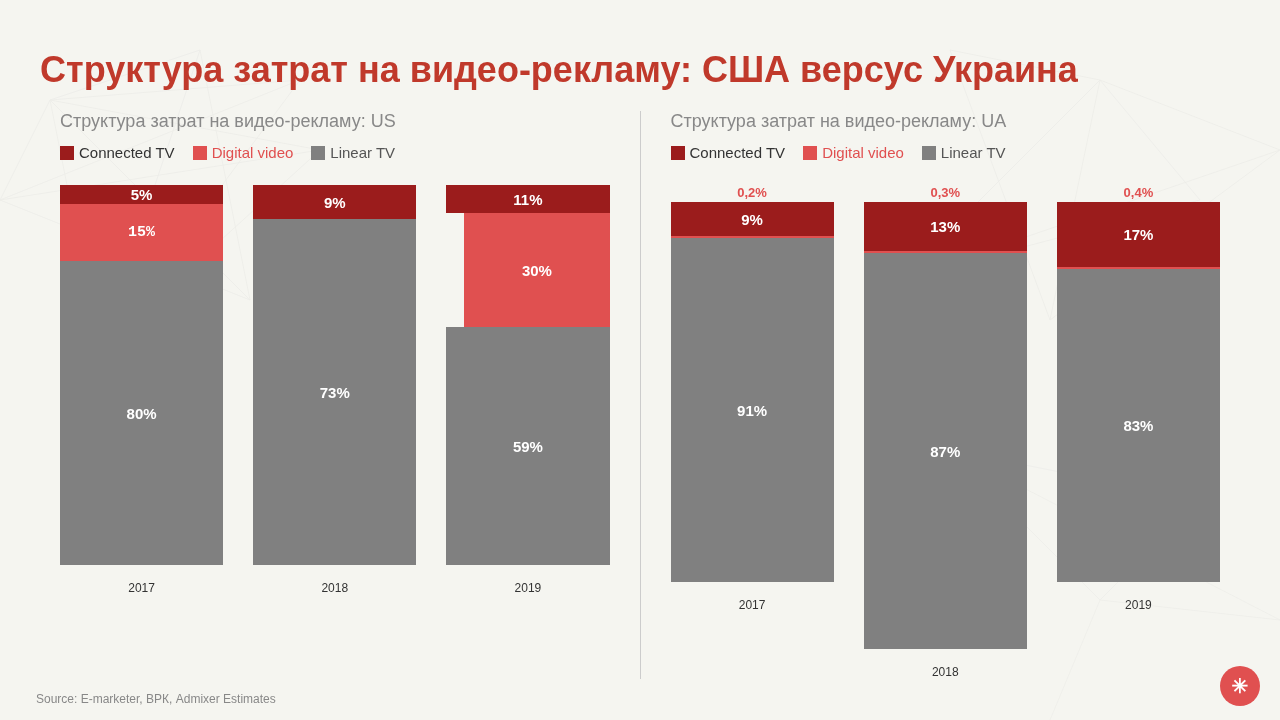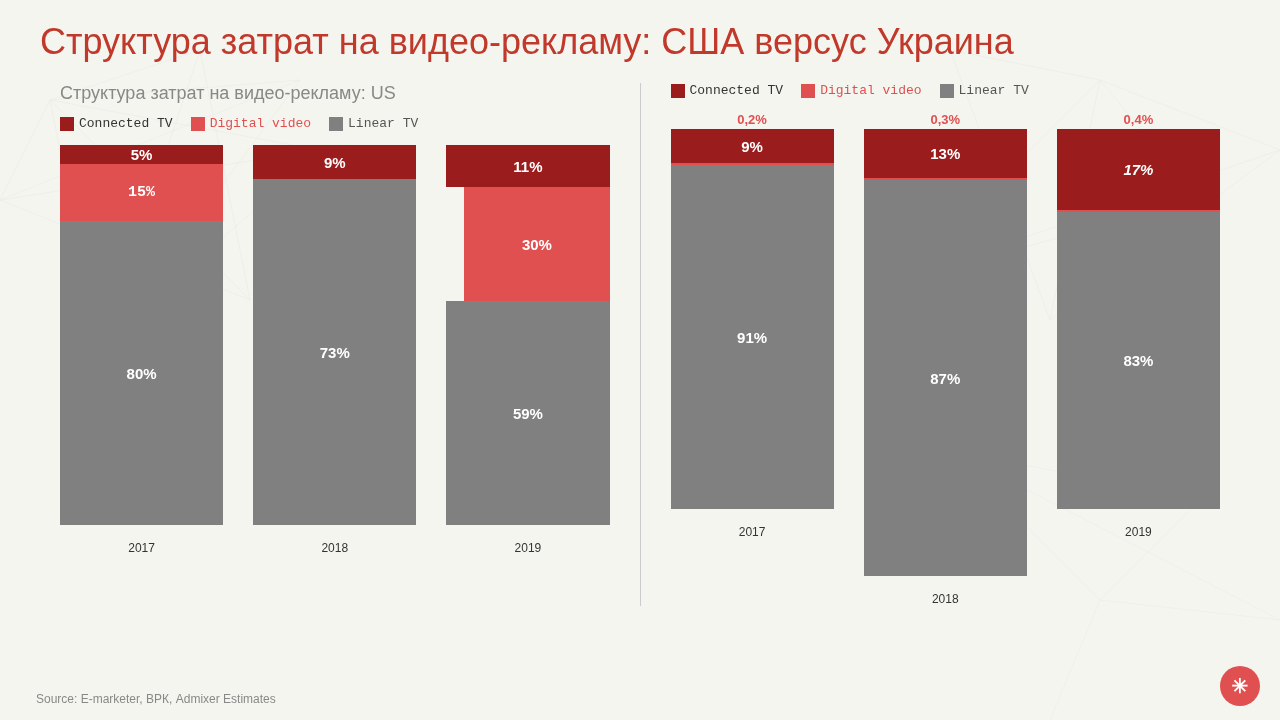--- a/index.html
+++ b/index.html
@@ -23,24 +23,25 @@
     }
 
     .content {
       position: relative;
       z-index: 1;
       padding: 20px 40px 10px 40px;
     }
 
     .main-title {
       font-size: 36px;
-      font-weight: normal;
+      font-weight: bold;
       color: #c0392b;
       margin-bottom: 20px;
       line-height: 1.2;
+      margin-top: 28px;
     }
 
     .charts-row {
       display: flex;
       gap: 0px;
       width: 100%;
     }
 
     .chart-section {
       flex: 1;
@@ -51,23 +52,22 @@
       font-size: 18px;
       color: #888;
       margin-bottom: 12px;
       font-weight: normal;
     }
 
     .legend {
       display: flex;
       align-items: center;
       gap: 18px;
-      margin-bottom: 14px;
-      font-size: 13px;
-      font-family: Liberation Mono, monospace;
+      margin-bottom: 24px;
+      font-size: 15px;
     }
 
     .legend-item {
       display: flex;
       align-items: center;
       gap: 5px;
     }
 
     .legend-color {
       width: 14px;
@@ -248,32 +248,33 @@
         <div class="bar-col">
           <div class="bar-wrapper" style="height:380px;">
             <div class="bar-segment seg-connected" style="height:34px;">9%</div>
             <div class="bar-segment seg-linear" style="flex:1;">73%</div>
           </div>
           <div class="bar-year">2018</div>
         </div>
 
         <div class="bar-col">
           <div class="bar-wrapper" style="height:380px;">
-            <div class="bar-segment seg-connected" style="height:42px;">11%</div>
+            <div class="bar-segment seg-connected" style="height:28px;">11%</div>
             <div class="bar-segment seg-digital" style="height:114px;margin-left:18px;">30%</div>
             <div class="bar-segment seg-linear" style="flex:1;">59%</div>
           </div>
           <div class="bar-year">2019</div>
         </div>
       </div>
     </div>
 
     <div class="divider"></div>
 
     <div class="chart-section">
+      <div class="chart-section-title">Структура затрат на видео-рекламу: UA</div>
 
       <div class="legend">
         <div class="legend-item">
           <span class="legend-color" style="background:#9b1c1c;"></span>
           <span class="legend-label-connected">Connected TV</span>
         </div>
         <div class="legend-item">
           <span class="legend-color" style="background:#e05050;"></span>
           <span class="legend-label-digital">Digital video</span>
         </div>
@@ -301,21 +302,21 @@
             <div class="bar-segment seg-connected" style="height:49px;">13%</div>
             <div class="bar-segment seg-digital" style="height:2px; font-size:9px;"></div>
             <div class="bar-segment seg-linear" style="flex:1;">87%</div>
           </div>
           <div class="bar-year">2018</div>
         </div>
 
         <div class="bar-col">
           <div class="ua-digital-label">0,4%</div>
           <div class="bar-wrapper" style="height:380px;">
-            <div class="bar-segment seg-connected" style="height:81px;font-style:italic;">17%</div>
+            <div class="bar-segment seg-connected" style="height:65px;">17%</div>
             <div class="bar-segment seg-digital" style="height:2px; font-size:9px;"></div>
             <div class="bar-segment seg-linear" style="flex:1;">83%</div>
           </div>
           <div class="bar-year">2019</div>
         </div>
       </div>
     </div>
   </div>
 </div>
 

